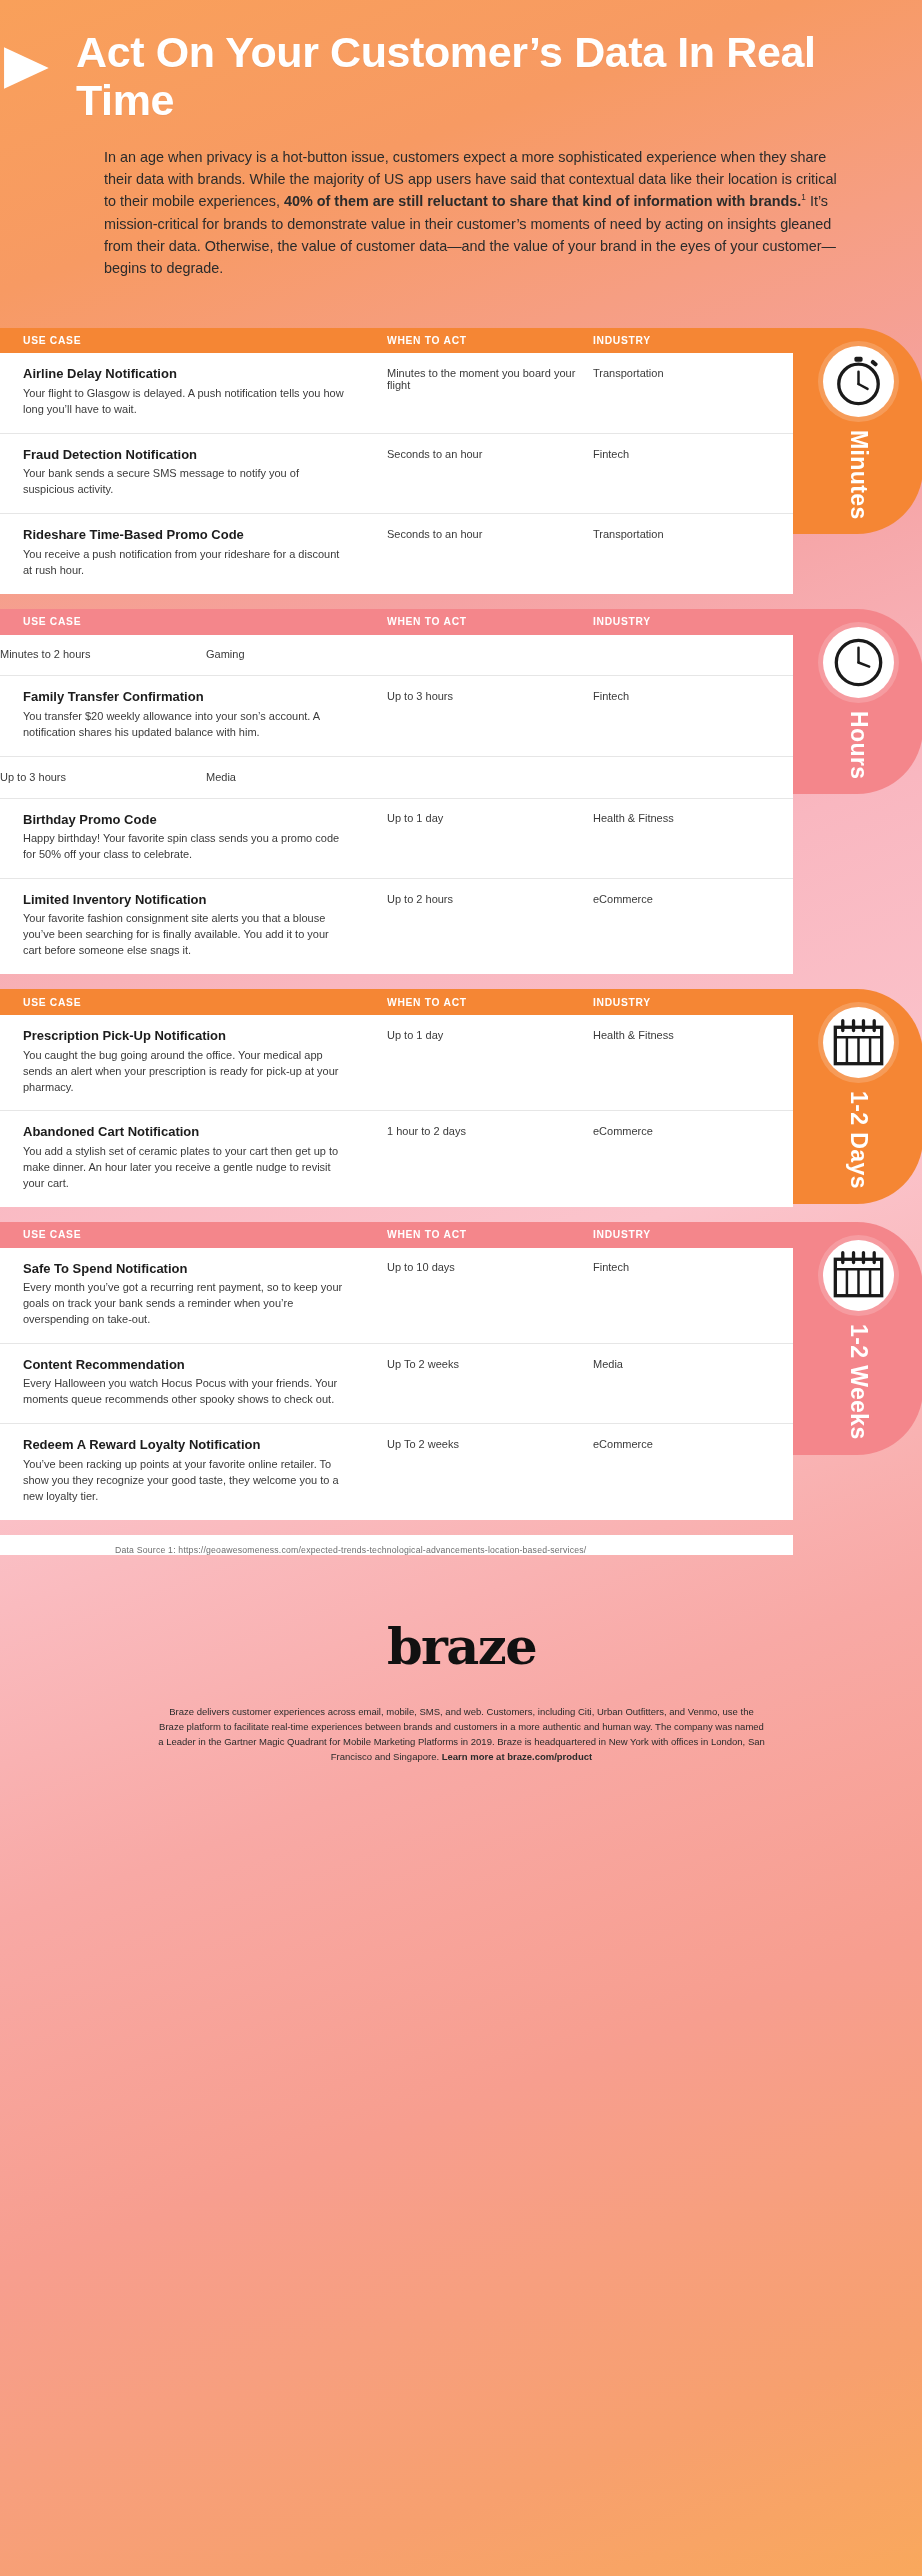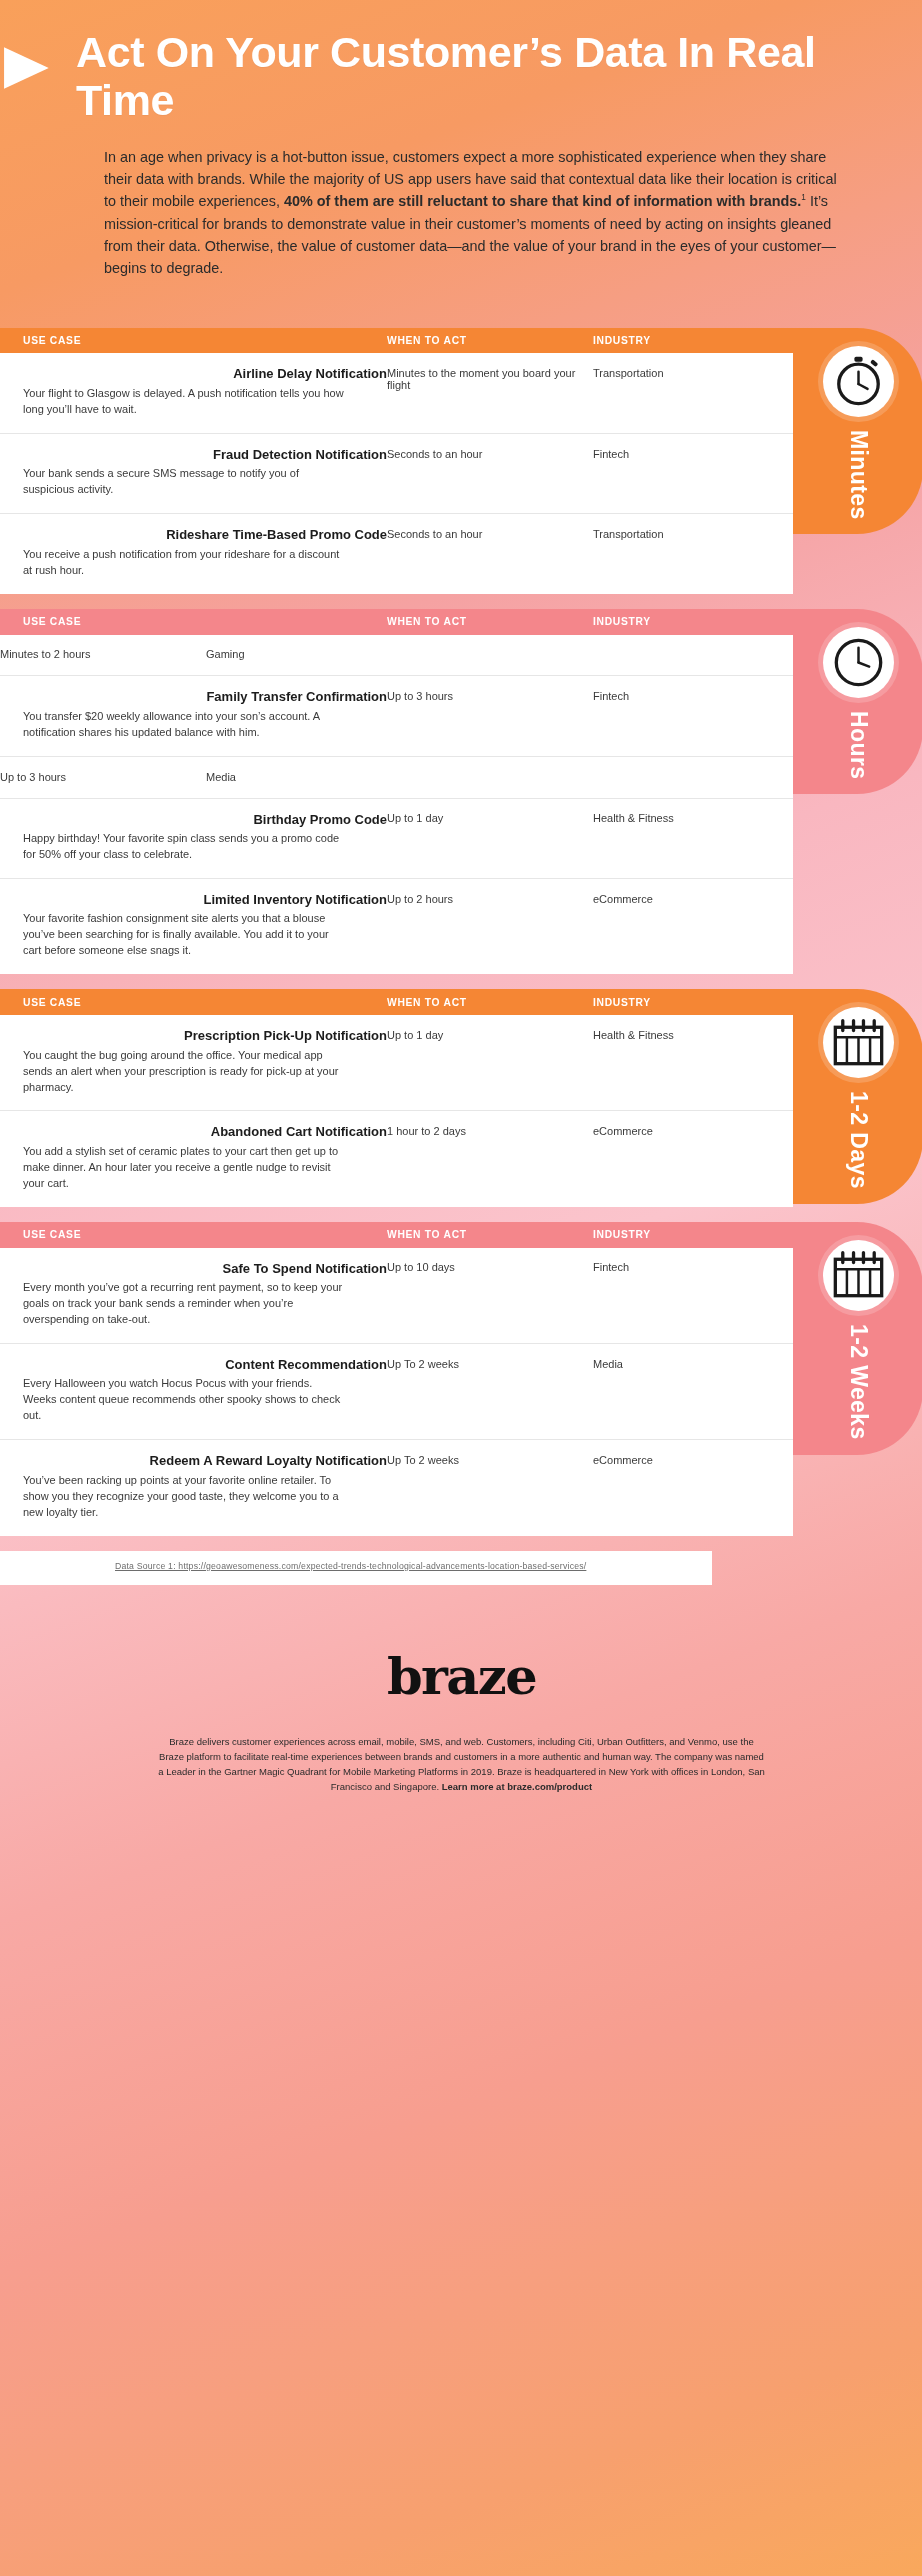--- a/index.html
+++ b/index.html
@@ -87,21 +87,20 @@
     padding: 13px 0 15px 0;
     align-items: flex-start;
   }
   .trow:last-child { border-bottom: none; }
   .usecase-title {
     font-size: 13px;
     font-weight: bold;
     color: #1c1c1c;
     margin-bottom: 3.3px;
     line-height: 1.25;
-    text-align: right;
   }
   .usecase-desc {
     font-size: 11px;
     color: #3a3a3a;
     line-height: 1.45;
     max-width: 321px;
   }
   .when, .industry {
     font-size: 11px;
     color: #3a3a3a;
@@ -141,26 +140,25 @@
     font-size: 23px;
     font-weight: bold;
     letter-spacing: 0.4px;
     line-height: 1;
     padding-bottom: 15px;
   }
 
   
   .source-bar {
     background: #ffffff;
-    width: 712px;
-    padding: 10px 0 14px 115px;
+    width: 793px;
+    padding: 10px 0 0 115px;
     font-size: 8.7px;
     color: #6d6d6d;
     letter-spacing: 0.2px;
-    text-decoration: underline;
   }
 
   
   .footer {
     margin-top: 28px;
     padding: 33px 0 40px 0;
     text-align: center;
   }
   .logo {
     font-size: 51px;
@@ -344,21 +342,21 @@
             <div class="c1">
               <div class="usecase-title">Safe To Spend Notification</div>
               <div class="usecase-desc">Every month you’ve got a recurring rent payment, so to keep your goals on track your bank sends a reminder when you’re overspending on take-out.</div>
             </div>
             <div class="c2 when">Up to 10 days</div>
             <div class="c3 industry">Fintech</div>
           </div>
           <div class="trow">
             <div class="c1">
               <div class="usecase-title">Content Recommendation</div>
-              <div class="usecase-desc">Every Halloween you watch Hocus Pocus with your friends. Weeks content queue recommends other spooky shows to check out.</div>
+              <div class="usecase-desc">Every Halloween you watch Hocus Pocus with your friends. Your moments queue recommends other spooky shows to check out.</div>
             </div>
             <div class="c2 when">Up To 2 weeks</div>
             <div class="c3 industry">Media</div>
           </div>
           <div class="trow">
             <div class="c1">
               <div class="usecase-title">Redeem A Reward Loyalty Notification</div>
               <div class="usecase-desc">You’ve been racking up points at your favorite online retailer. To show you they recognize your good taste, they welcome you to a new loyalty tier.</div>
             </div>
             <div class="c2 when">Up To 2 weeks</div>

